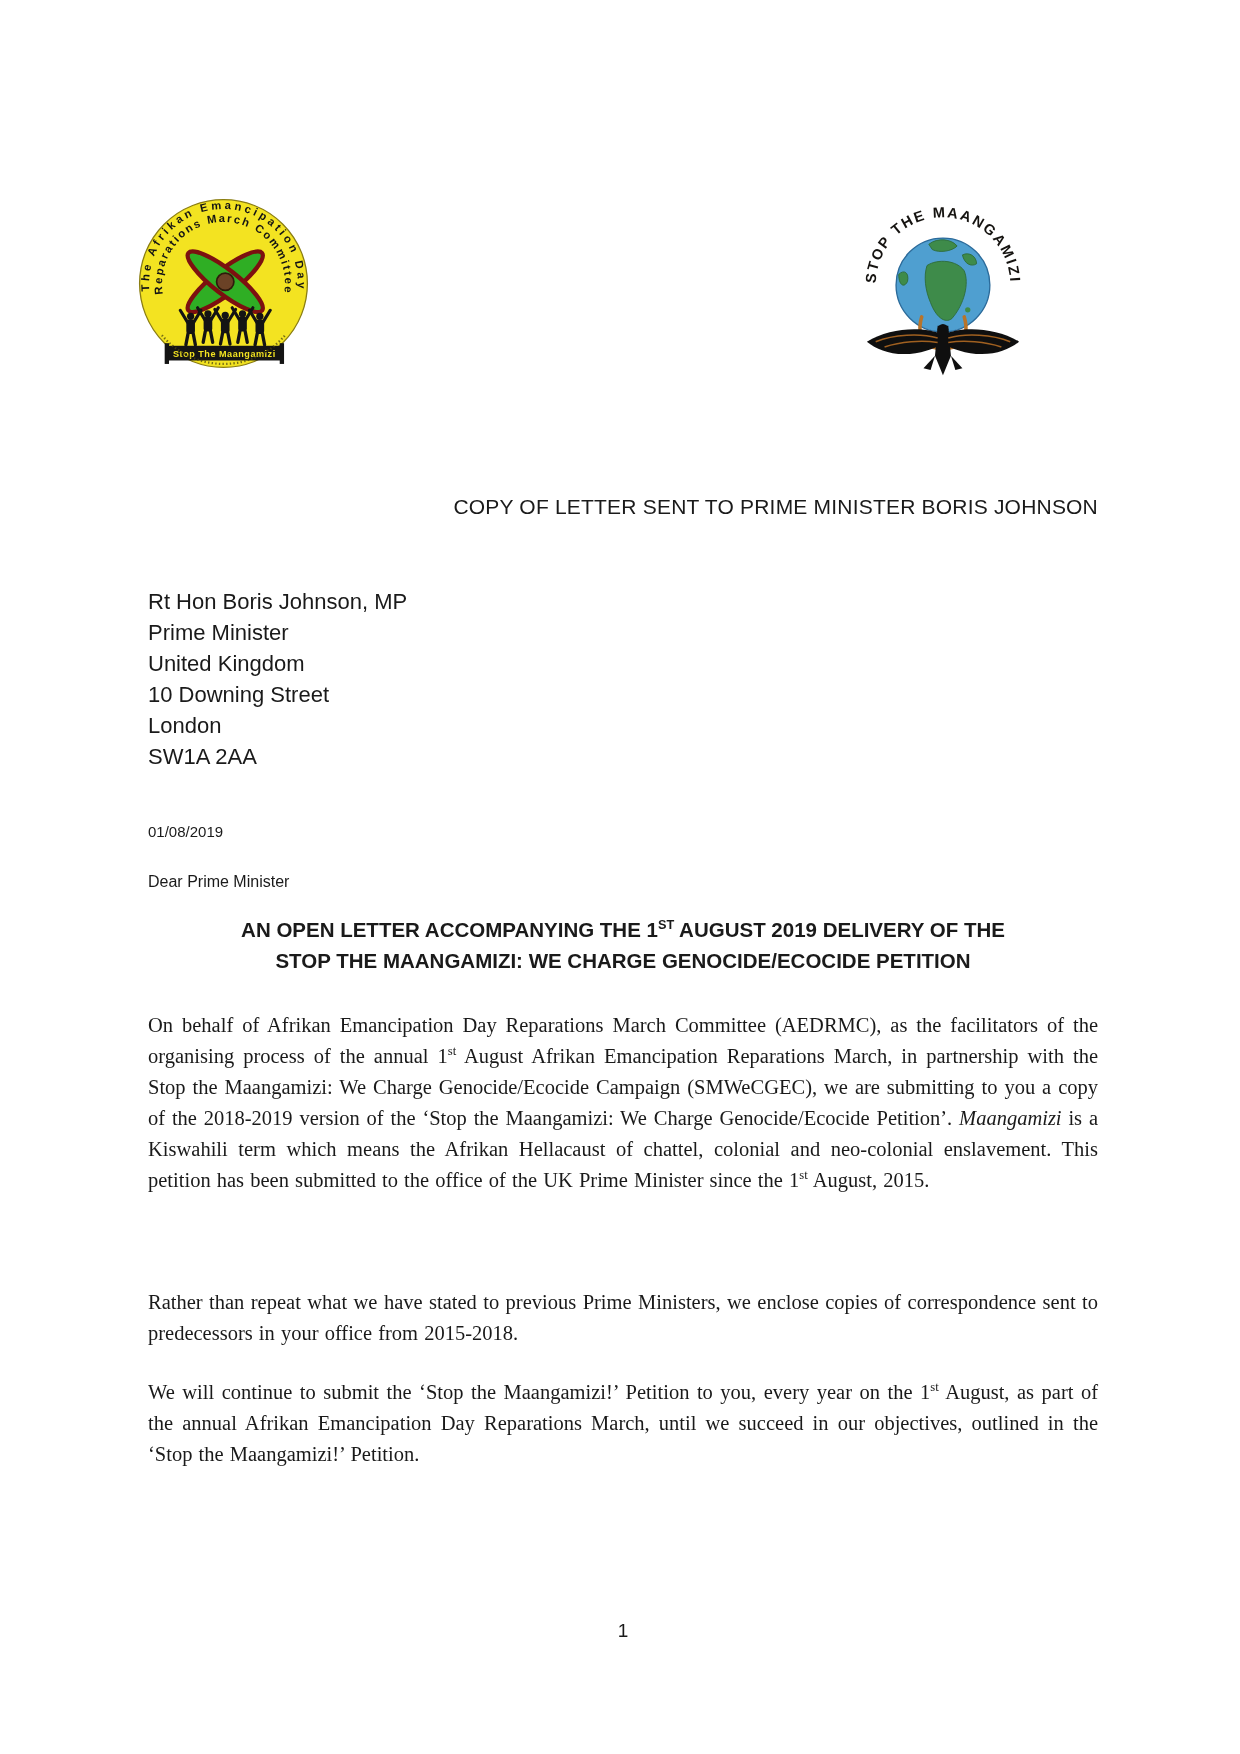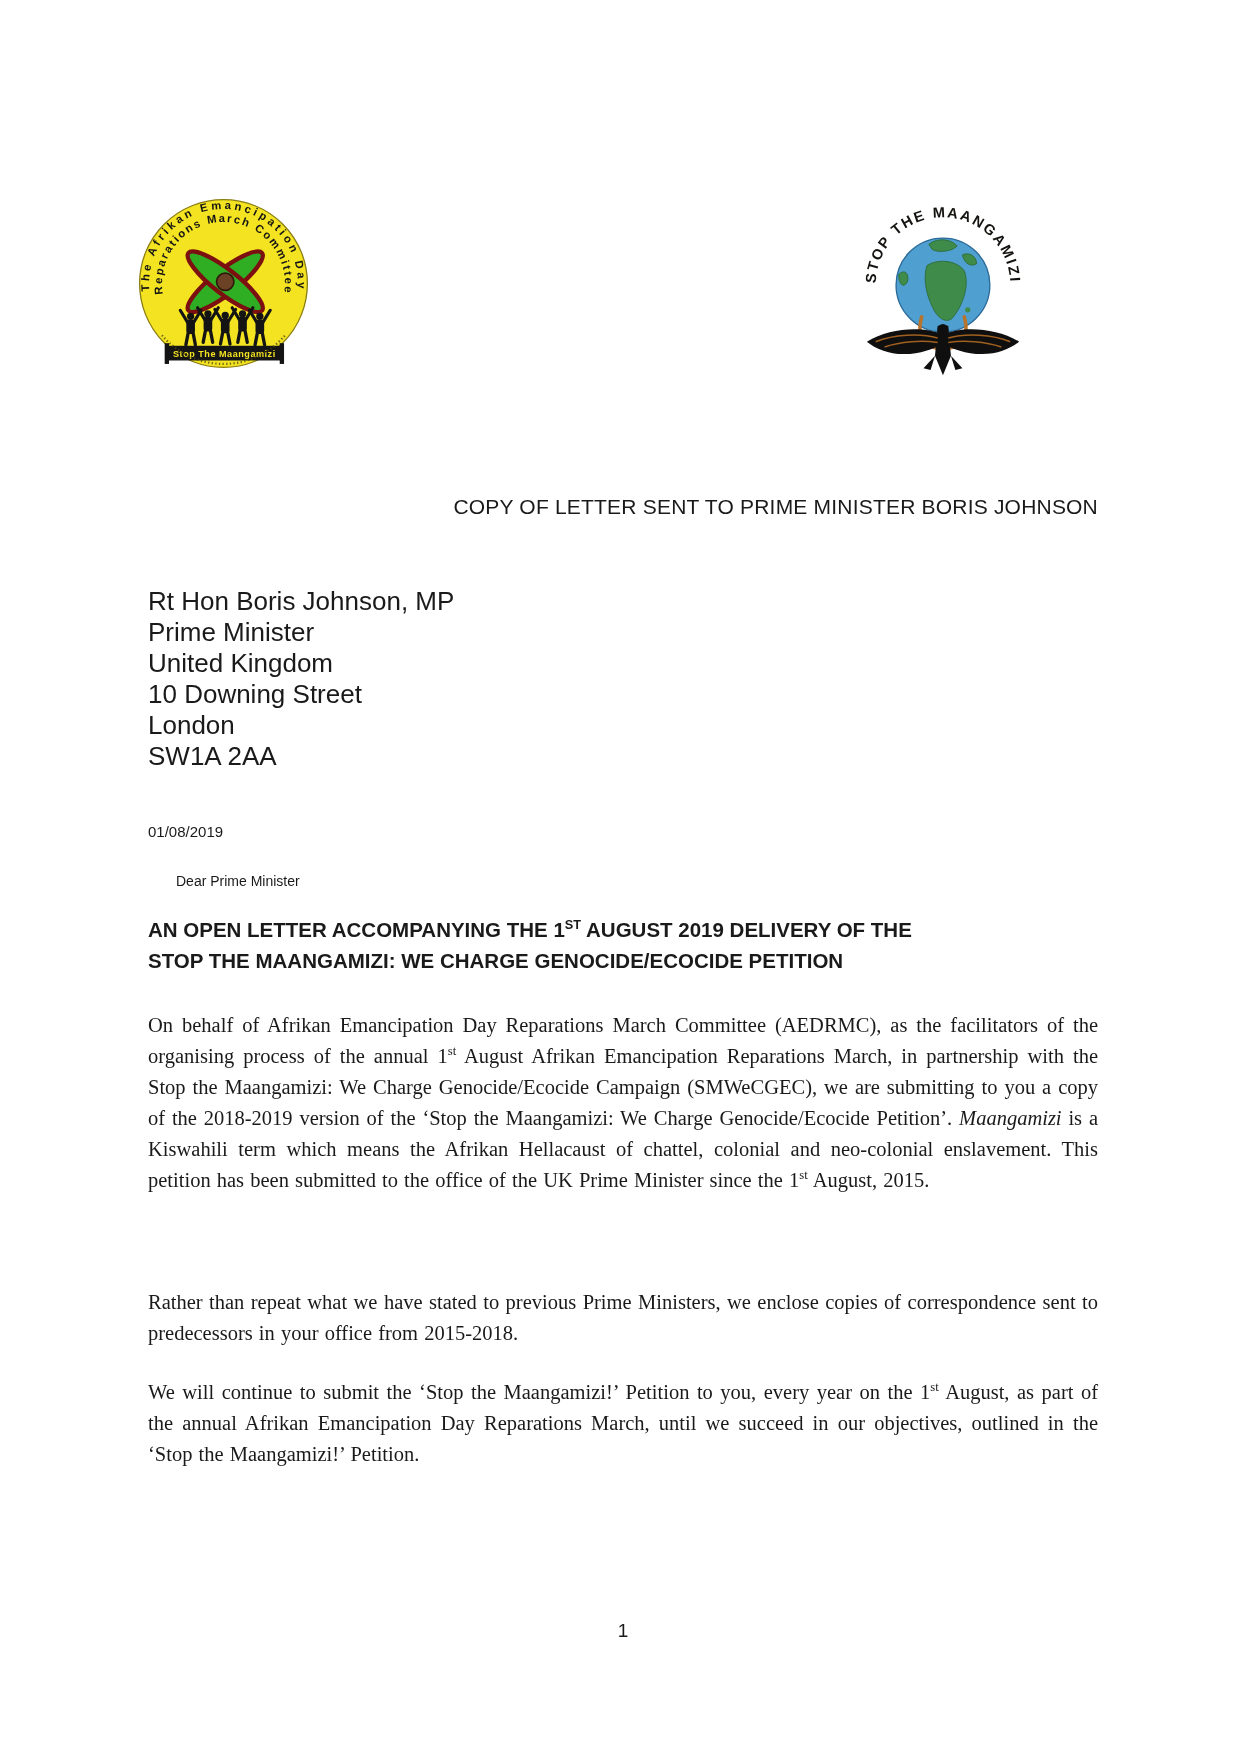--- a/index.html
+++ b/index.html
@@ -19,31 +19,32 @@
 
   .title {
     top: 492px;
     font-size: 21px;
     line-height: 30px;
     text-align: right;
     letter-spacing: 0.2px;
   }
   .recipient {
     top: 586px;
-    font-size: 26px;
+    font-size: 22px;
     line-height: 31px;
   }
   .date        { top: 816px; font-size: 15px; line-height: 31px; }
-  .salutation  { top: 866px; font-size: 14px; line-height: 31px; margin-left: 28px; }
+  .salutation  { top: 866px; font-size: 16px; line-height: 31px; }
 
   .subject {
     top: 914px;
     font-size: 20.5px;
     font-weight: bold;
     line-height: 31px;
+    text-align: center;
   }
 
   .body-para {
     margin: 0;
     font-size: 20.5px;
     line-height: 31px;
     text-align: justify;
     word-spacing: 1px;
     font-family: Liberation Serif, serif;
   }

